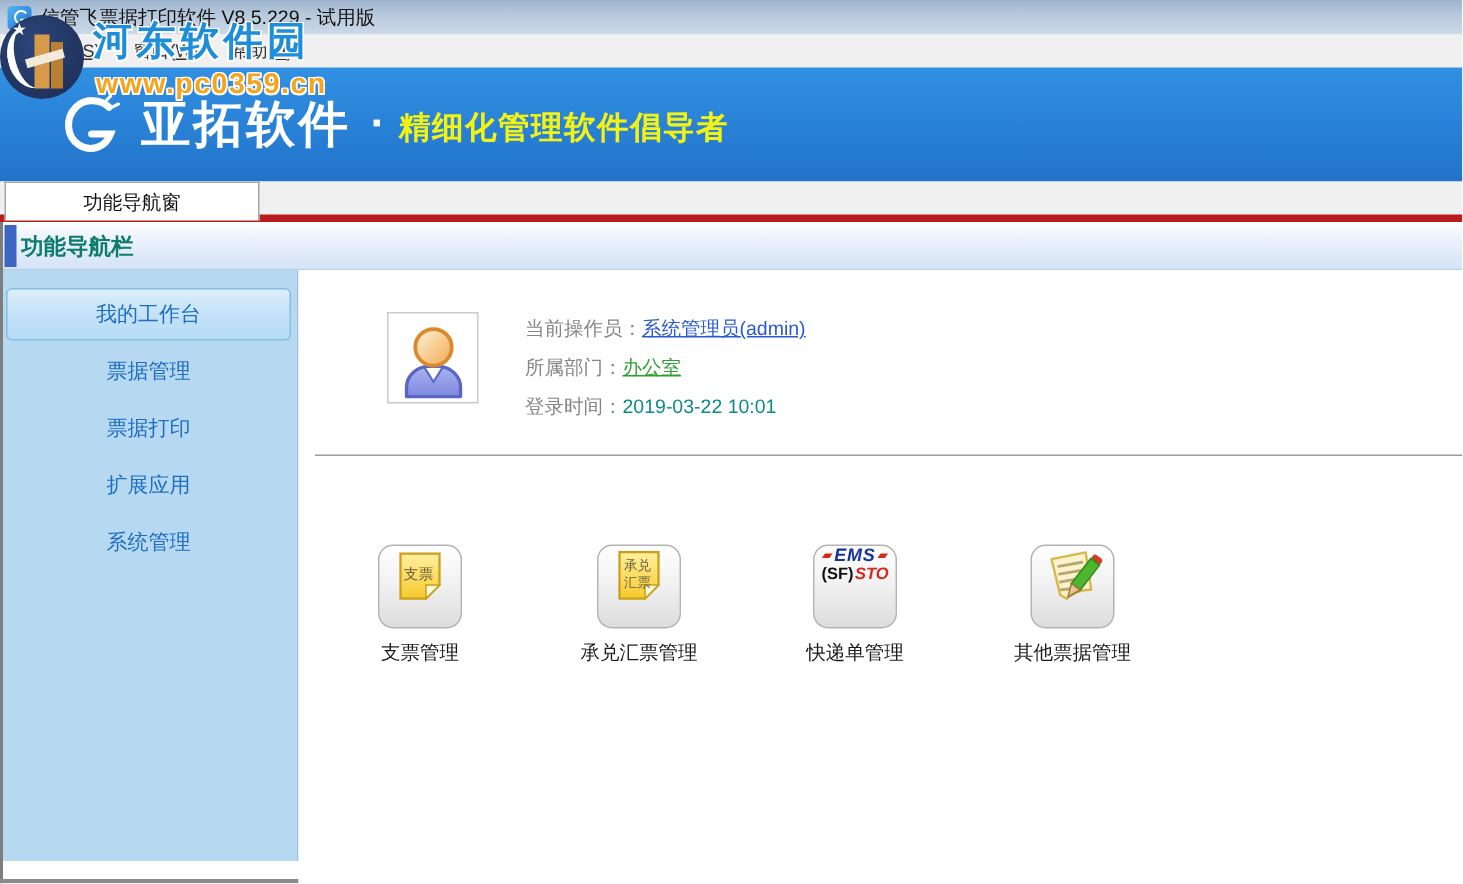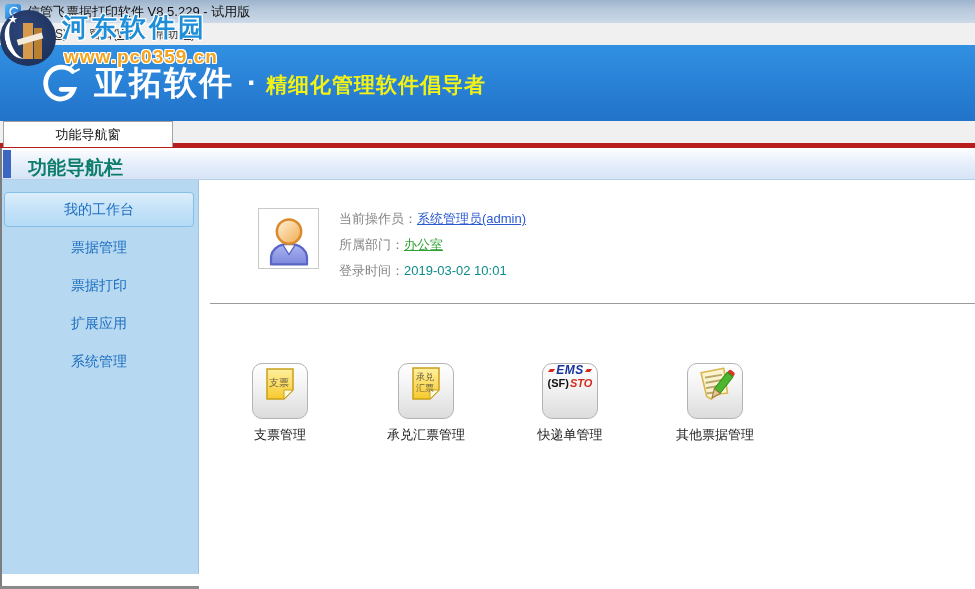--- a/index.html
+++ b/index.html
@@ -33,37 +33,37 @@
   .tabstrip { position:absolute; left:0; top:121px; width:975px; height:27px; background:#f0f0f0;
     border-bottom:5px solid #b91c1c; }
   .tab-active { position:absolute; left:3px; top:0; width:170px; height:26px; background:#fff;
     border:1px solid #a3a3a3; border-bottom:none; text-align:center; line-height:25px; font-size:13px; color:#111; }
 
   
   .navheader { position:absolute; left:0; top:148px; width:975px; height:32px;
     background:linear-gradient(180deg,#fdfeff 0%,#e8f0fb 45%,#d5e4f7 100%);
     border-bottom:1px solid #b9cfe8; }
   .nav-accent { position:absolute; left:3px; top:2px; width:8px; height:28px; background:#3d66c2; }
-  .nav-title { position:absolute; left:28px; top:7px; font-size:19px; font-weight:bold; color:#0e7c6b; }
+  .nav-title { position:absolute; left:14px; top:7px; font-size:15px; font-weight:bold; color:#0e7c6b; }
 
   
   .sidebar { position:absolute; left:0; top:180px; width:199px; height:394px; background:#b6d8f1;
     border-right:1px solid #9ec4e0; padding-top:12px; }
   .side-item { width:190px; height:35px; margin:0 auto 3px auto; line-height:35px; text-align:center;
     font-size:14px; color:#1e6fc0; }
   .side-item.selected { background:linear-gradient(180deg,#ddeefb 0%,#c4e2f8 50%,#b5dbf5 100%);
     border:1px solid #85bfe8; border-radius:4px; line-height:33px; }
   .edge-left { position:absolute; left:0; top:148px; width:2px; height:441px; background:#7d7d7d; }
   .edge-bottom { position:absolute; left:0; top:586px; width:199px; height:3px; background:#8a8a8a; }
 
   
   .main { position:absolute; left:199px; top:180px; width:776px; height:409px; background:#fff; }
   .avatar-box { position:absolute; left:59px; top:28px; width:61px; height:61px; background:#fff;
     border:1px solid #c9c9c9; display:flex; align-items:flex-end; justify-content:center; overflow:hidden; }
-  .info { position:absolute; left:140px; top:26px; font-size:13px; }
+  .info { position:absolute; left:151px; top:26px; font-size:13px; }
   .info-row { height:26px; line-height:26px; white-space:nowrap; }
   .info-label { color:#858585; }
   .val-operator { color:#2a5ad0; text-decoration:underline; }
   .val-dept { color:#2fa033; text-decoration:underline; }
   .val-time { color:#0d8b8b; }
   .separator { position:absolute; left:11px; top:123px; width:765px; height:1px; background:#9b9b9b; }
 
   
   .shortcut { position:absolute; top:183px; width:120px; text-align:center; }
   .sc-1 { left:21px; } .sc-2 { left:167px; } .sc-3 { left:311px; } .sc-4 { left:456px; } .sc-5 { left:601px; }
@@ -177,21 +177,21 @@
     </div>
 
     <div class="info">
       <div class="info-row">
         <span class="info-label">当前操作员：</span><span class="val-operator">系统管理员(admin)</span>
       </div>
       <div class="info-row">
         <span class="info-label">所属部门：</span><span class="val-dept">办公室</span>
       </div>
       <div class="info-row">
-        <span class="info-label">登录时间：</span><span class="val-time">2019-03-02 10:01</span>
+        <span class="info-label">登录时间：</span><span class="val-time">2019-03-22 10:01</span>
       </div>
     </div>
 
     <div class="separator"></div>
 
     <div class="shortcut sc-1">
       <div class="sc-btn">
         <svg width="40" height="40" viewBox="0 0 40 40">
           <defs>
               <linearGradient id="ng1" x1="0" y1="0" x2="0" y2="1">

